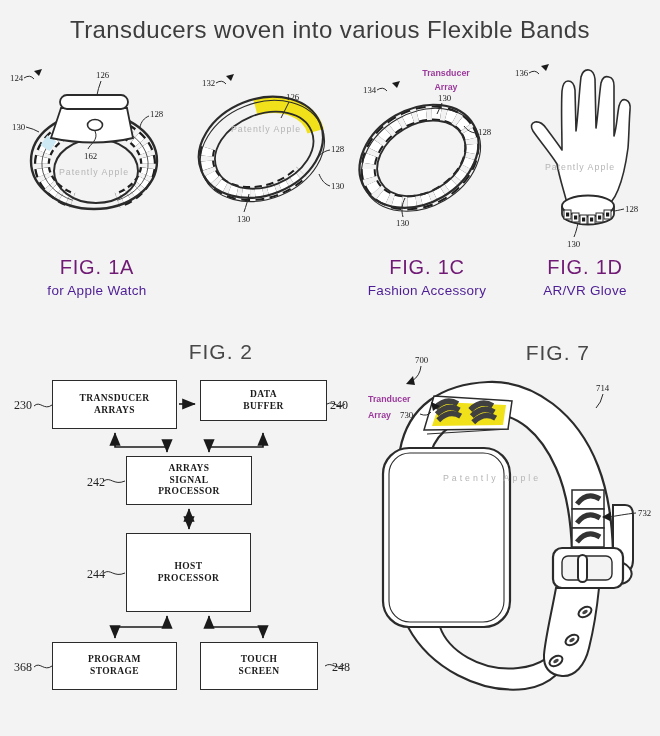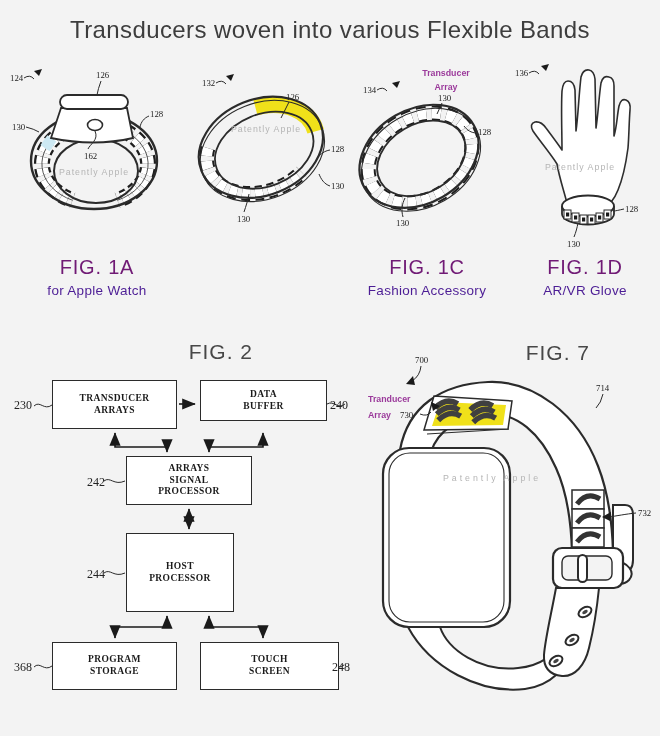--- a/index.html
+++ b/index.html
@@ -198,29 +198,29 @@
   </div>
   <div class="blk" style="left:200px;top:380px;width:127px;height:41px">
     <span>DATA</span>
     <span>BUFFER</span>
   </div>
   <div class="blk" style="left:126px;top:456px;width:126px;height:49px">
     <span>ARRAYS</span>
     <span>SIGNAL</span>
     <span>PROCESSOR</span>
   </div>
-  <div class="blk" style="left:126px;top:533px;width:108px;height:79px">
+  <div class="blk" style="left:126px;top:533px;width:125px;height:79px">
     <span>HOST</span>
     <span>PROCESSOR</span>
   </div>
   <div class="blk" style="left:52px;top:642px;width:125px;height:48px">
     <span>PROGRAM</span>
     <span>STORAGE</span>
   </div>
-  <div class="blk" style="left:200px;top:642px;width:139px;height:48px">
+  <div class="blk" style="left:200px;top:642px;width:118px;height:48px">
     <span>TOUCH</span>
     <span>SCREEN</span>
   </div>
 
   <div class="refnum ra" style="left:10px;top:398px">230</div>
   <div class="refnum" style="left:330px;top:398px">240</div>
   <div class="refnum" style="left:87px;top:475px">242</div>
   <div class="refnum" style="left:87px;top:567px">244</div>
   <div class="refnum ra" style="left:10px;top:660px">368</div>
   <div class="refnum" style="left:332px;top:660px">248</div>

